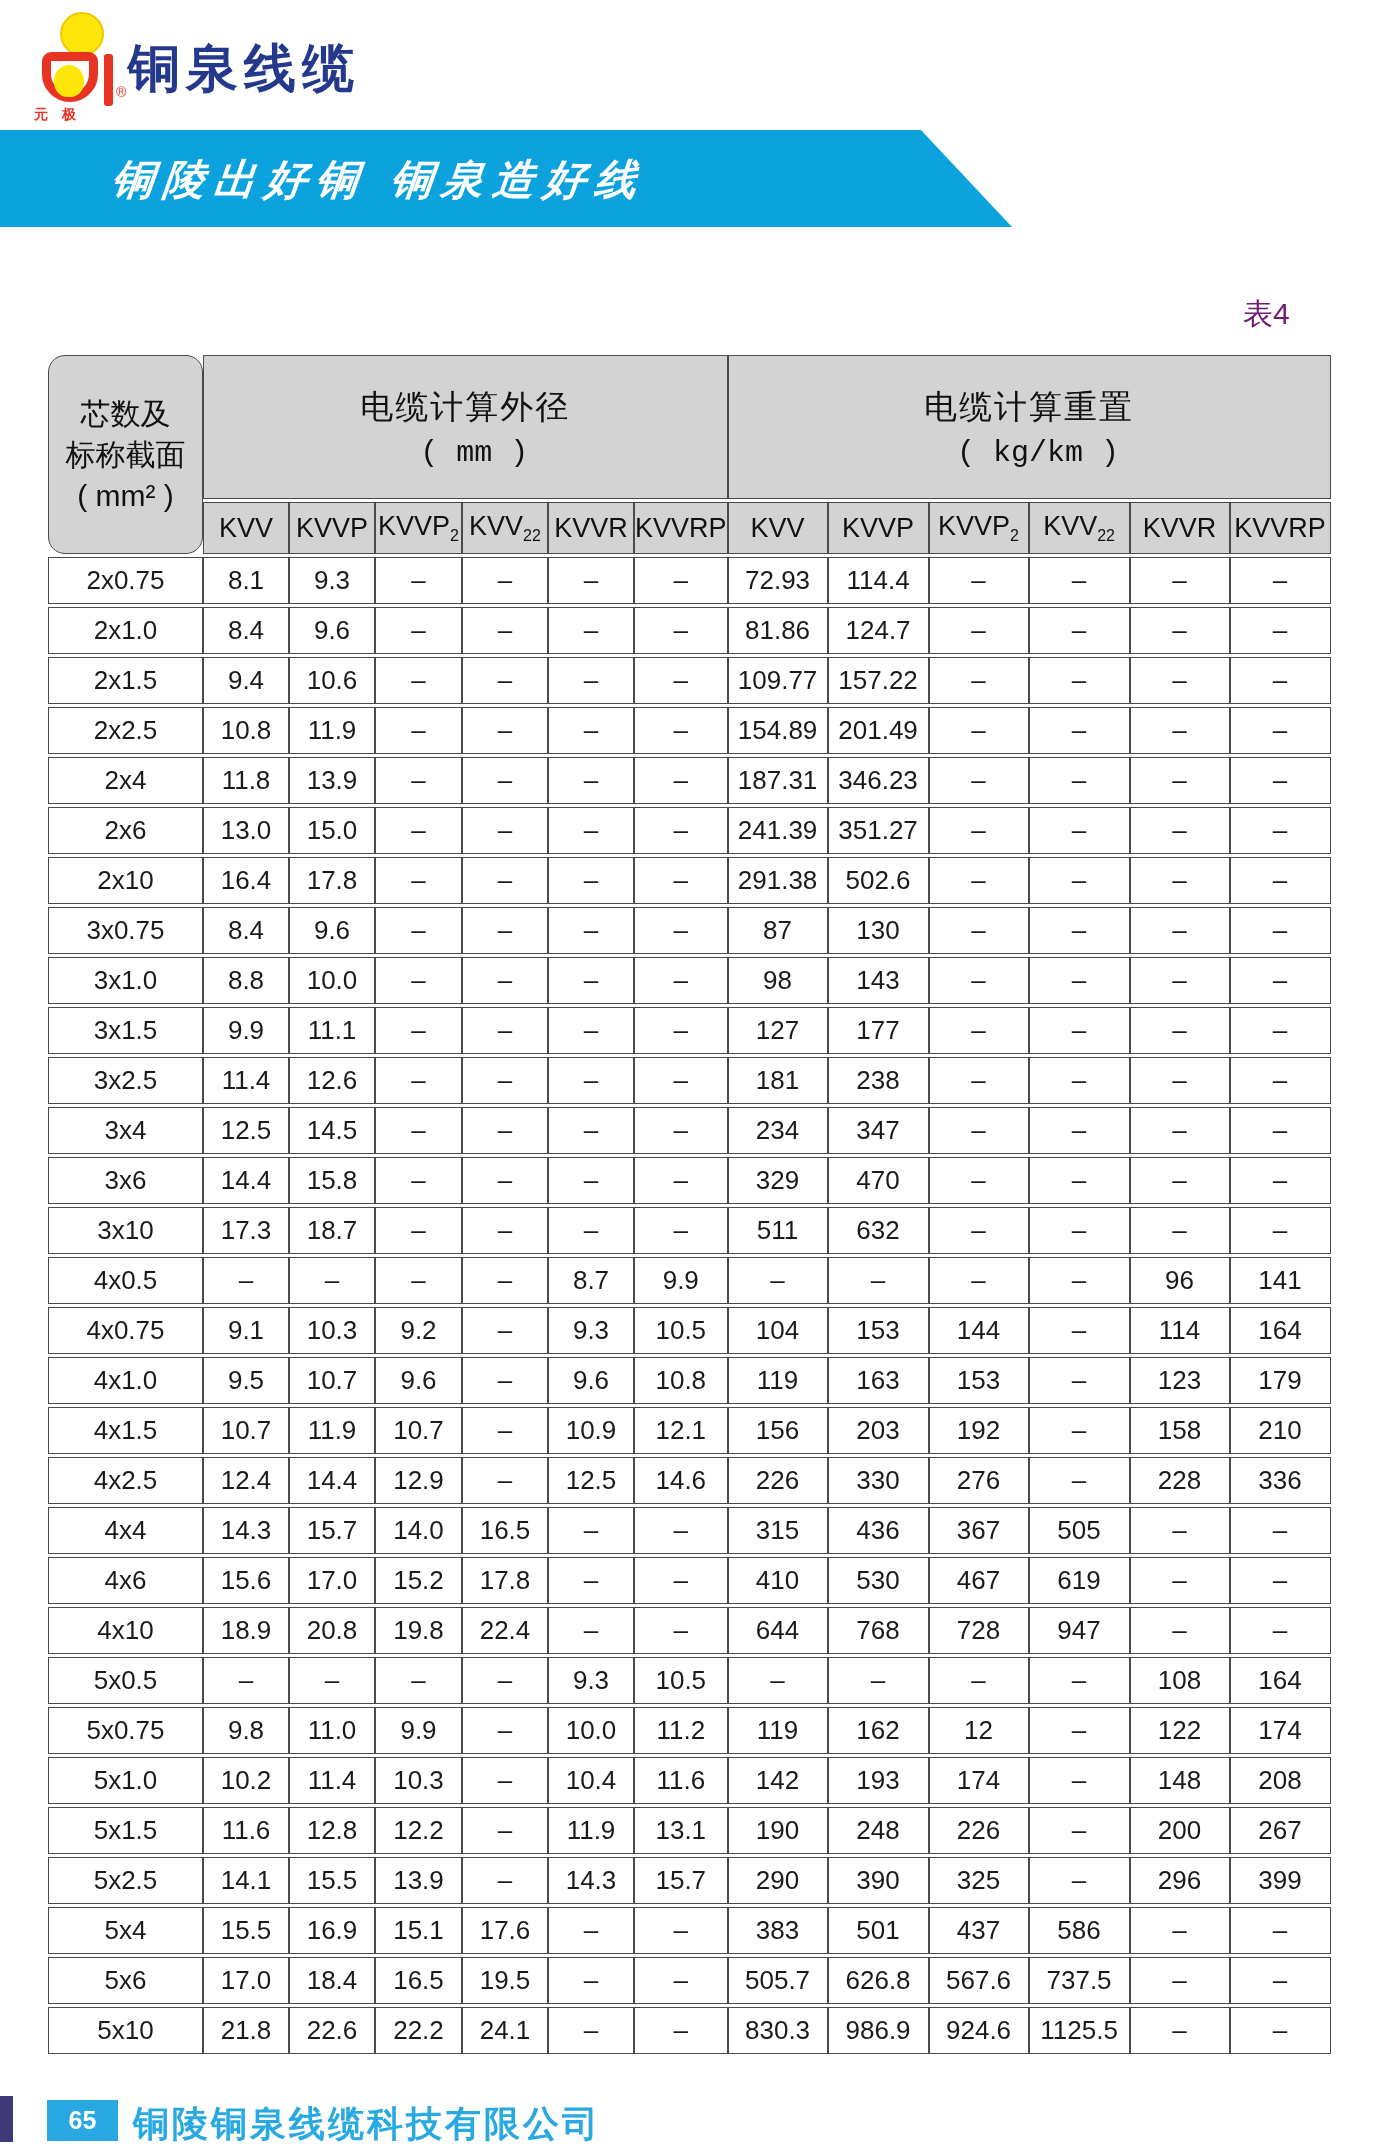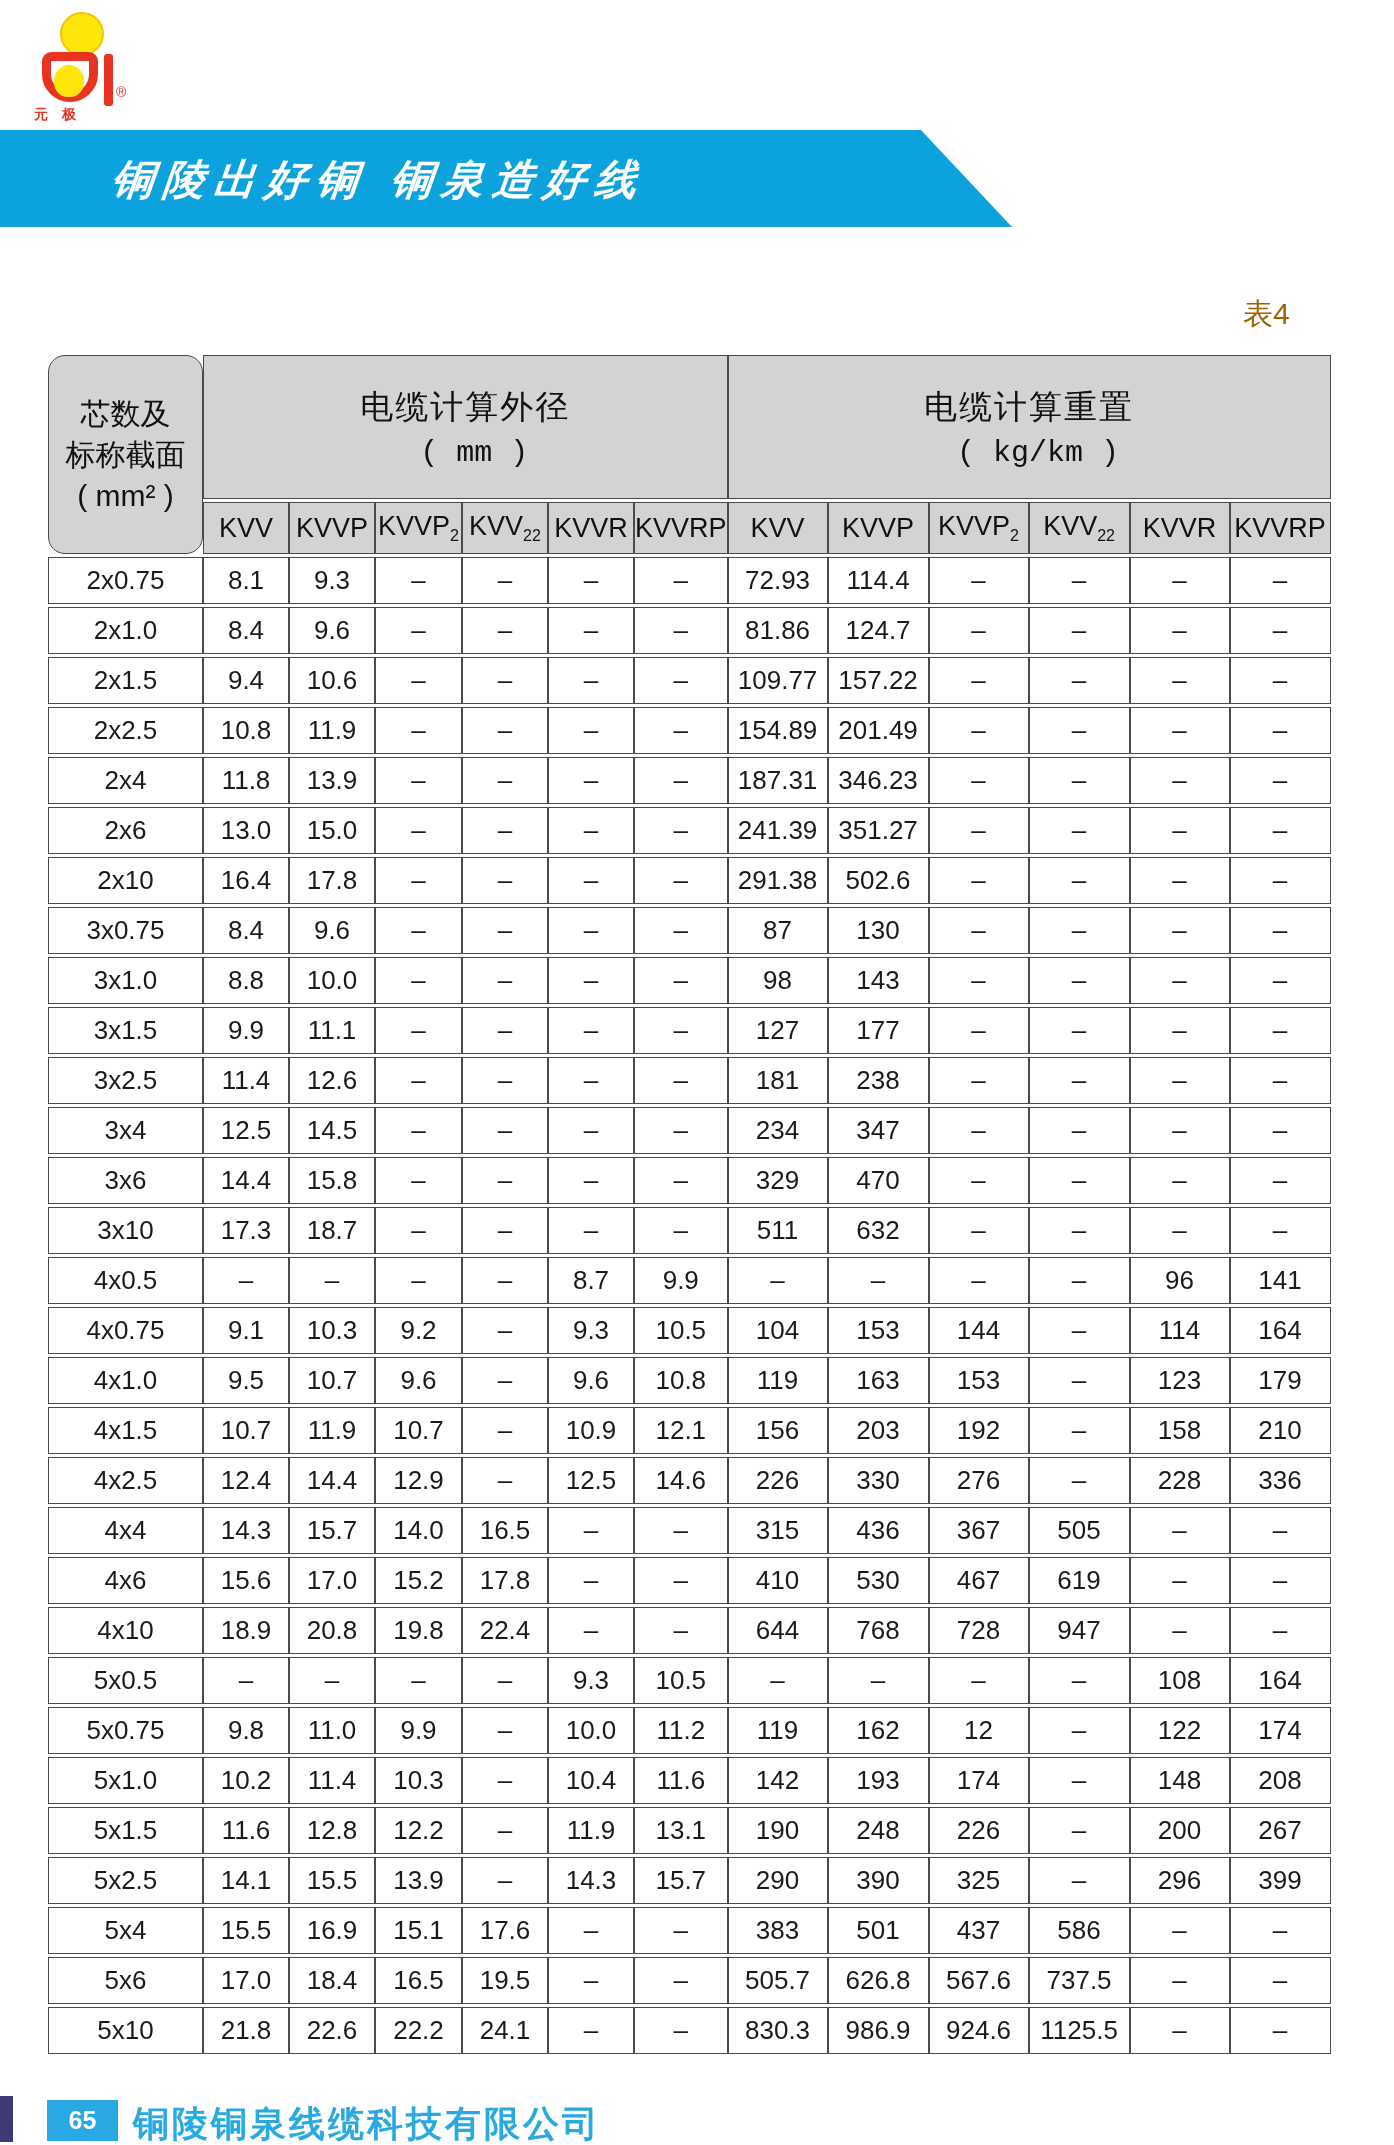--- a/index.html
+++ b/index.html
@@ -24,21 +24,21 @@
     clip-path:polygon(0 0,91% 0,100% 100%,0 100%);
   }
   .banner-text{
     position:absolute;left:112px;top:22px;color:#ffffff;
     font-family:"DejaVu Serif","Liberation Serif",serif;
     font-style:italic;font-weight:bold;font-size:42px;letter-spacing:9px;
     transform:skewX(-6deg);
   }
   
   .sec-title{position:absolute;left:44px;top:248px;font-size:35px;color:#161616;letter-spacing:2px;}
-  .tbl-label{position:absolute;left:1243px;top:294px;font-size:30px;color:#a16207;}
+  .tbl-label{position:absolute;left:1243px;top:294px;font-size:30px;color:#701a75;}
   
   .tbl-wrap{position:absolute;left:48px;top:352px;}
   table.spec{
     border-collapse:separate;border-spacing:0 3px;table-layout:fixed;
     background:#fff;
   }
   table.spec th,table.spec td{
     border:1px solid #4a4a4a;text-align:center;vertical-align:middle;
     box-sizing:border-box;padding:0;overflow:hidden;
   }
@@ -65,20 +65,21 @@
 
   <div class="logo-wrap">
     <div class="logo-sun"></div>
     <div class="logo-bowl">
       <div class="logo-bowl-in"></div>
     </div>
     <div class="logo-stroke"></div>
     <div class="logo-reg">®</div>
     <div class="logo-sub">元极</div>
   </div>
+  <div class="brand">铜泉线缆</div>
 
   <div class="banner">
     <div class="banner-text">铜陵出好铜 铜泉造好线</div>
   </div>
 
   <div class="tbl-label">表4</div>
 
   <div class="tbl-wrap">
     <table class="spec" id="spec-table">
         <colgroup>

